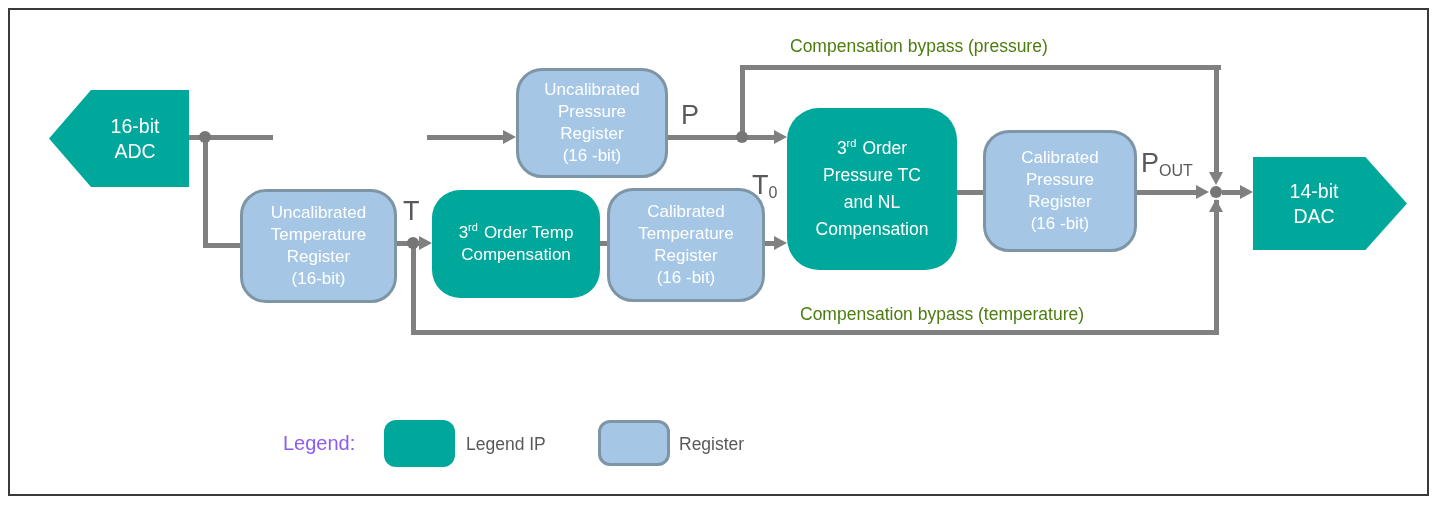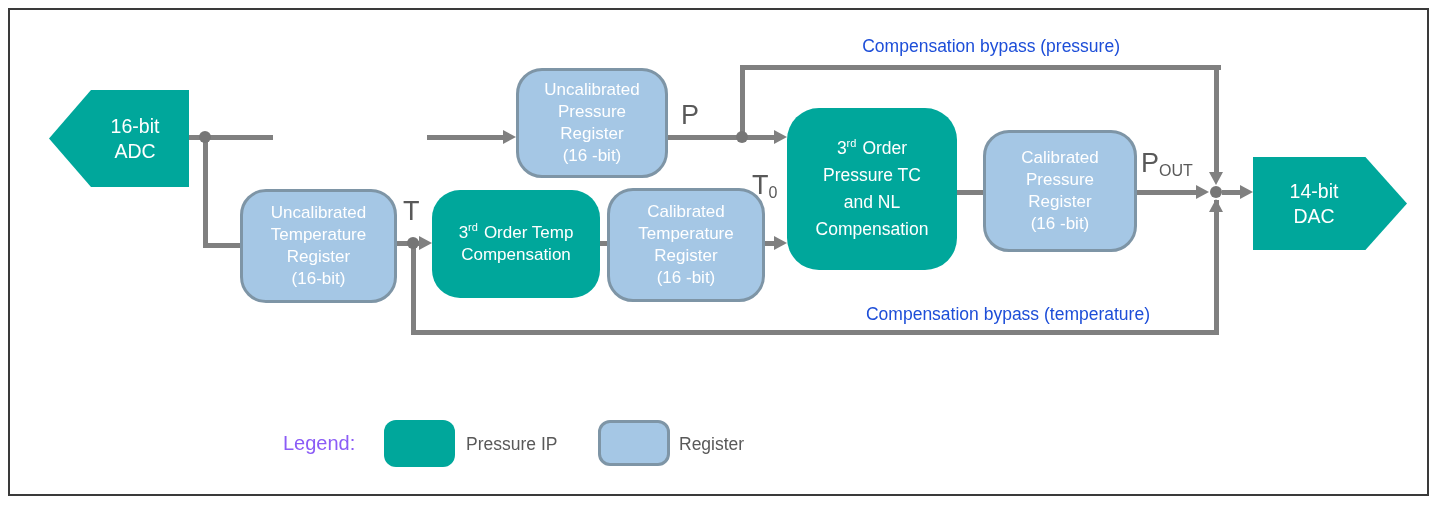--- a/index.html
+++ b/index.html
@@ -30,21 +30,21 @@
   .blk .bl-lg{font-size:17.5px;line-height:27px;}
   .blk sup{font-size:11px;vertical-align:super;line-height:0;}
   .gap{margin-left:6px;}
   .pent-l{clip-path:polygon(30% 0,100% 0,100% 100%,30% 100%,0 50%);padding-left:32px;}
   .pent-r{clip-path:polygon(0 0,73% 0,100% 50%,73% 100%,0 100%);padding-right:32px;margin-top:12px;}
   .pent-l .bl,.pent-r .bl{font-size:19.5px;line-height:25px;}
   
   .sig{position:absolute;color:#595959;z-index:3;}
   .sig-main{font-size:27px;}
   .sig sub{font-size:16px;vertical-align:sub;}
-  .cap{position:absolute;color:#1d4ed8;font-size:17.5px;z-index:3;text-align:right;}
+  .cap{position:absolute;color:#4d7c0f;font-size:17.5px;z-index:3;text-align:left;}
   
   .legend-title{position:absolute;color:#8b5cf6;font-size:20px;z-index:3;}
   .sw{position:absolute;z-index:3;box-sizing:border-box;border-radius:12px;}
   .sw.ip-sw{background:#00A79B;}
   .sw.reg-sw{background:#A5C7E5;border:3px solid #7E95A6;}
   .leg-lab{position:absolute;color:#595959;font-size:17.5px;z-index:3;}
 </style>
 </head>
 <body>
 
@@ -137,16 +137,16 @@
   <div class="sig sig-main" style="left:681px;top:100px;">P</div>
   <div class="sig sig-main" style="left:403px;top:196px;">T</div>
   <div class="sig" style="left:752px;top:170px;"><span class="sig-main">T</span><sub>0</sub></div>
   <div class="sig" style="left:1141px;top:148px;"><span class="sig-main">P</span><sub>OUT</sub></div>
 
   <div class="cap" style="left:790px;top:36px;width:330px;">Compensation bypass (pressure)</div>
   <div class="cap" style="left:800px;top:304px;width:350px;">Compensation bypass (temperature)</div>
 
   <div class="legend-title" style="left:283px;top:432px;">Legend:</div>
   <div class="sw ip-sw" style="left:384px;top:420px;width:71px;height:47px;"></div>
-  <div class="leg-lab" style="left:466px;top:434px;">Pressure IP</div>
+  <div class="leg-lab" style="left:466px;top:434px;">Legend IP</div>
   <div class="sw reg-sw" style="left:598px;top:420px;width:72px;height:46px;"></div>
   <div class="leg-lab" style="left:679px;top:434px;">Register</div>
 </div>
 
 </body></html>

